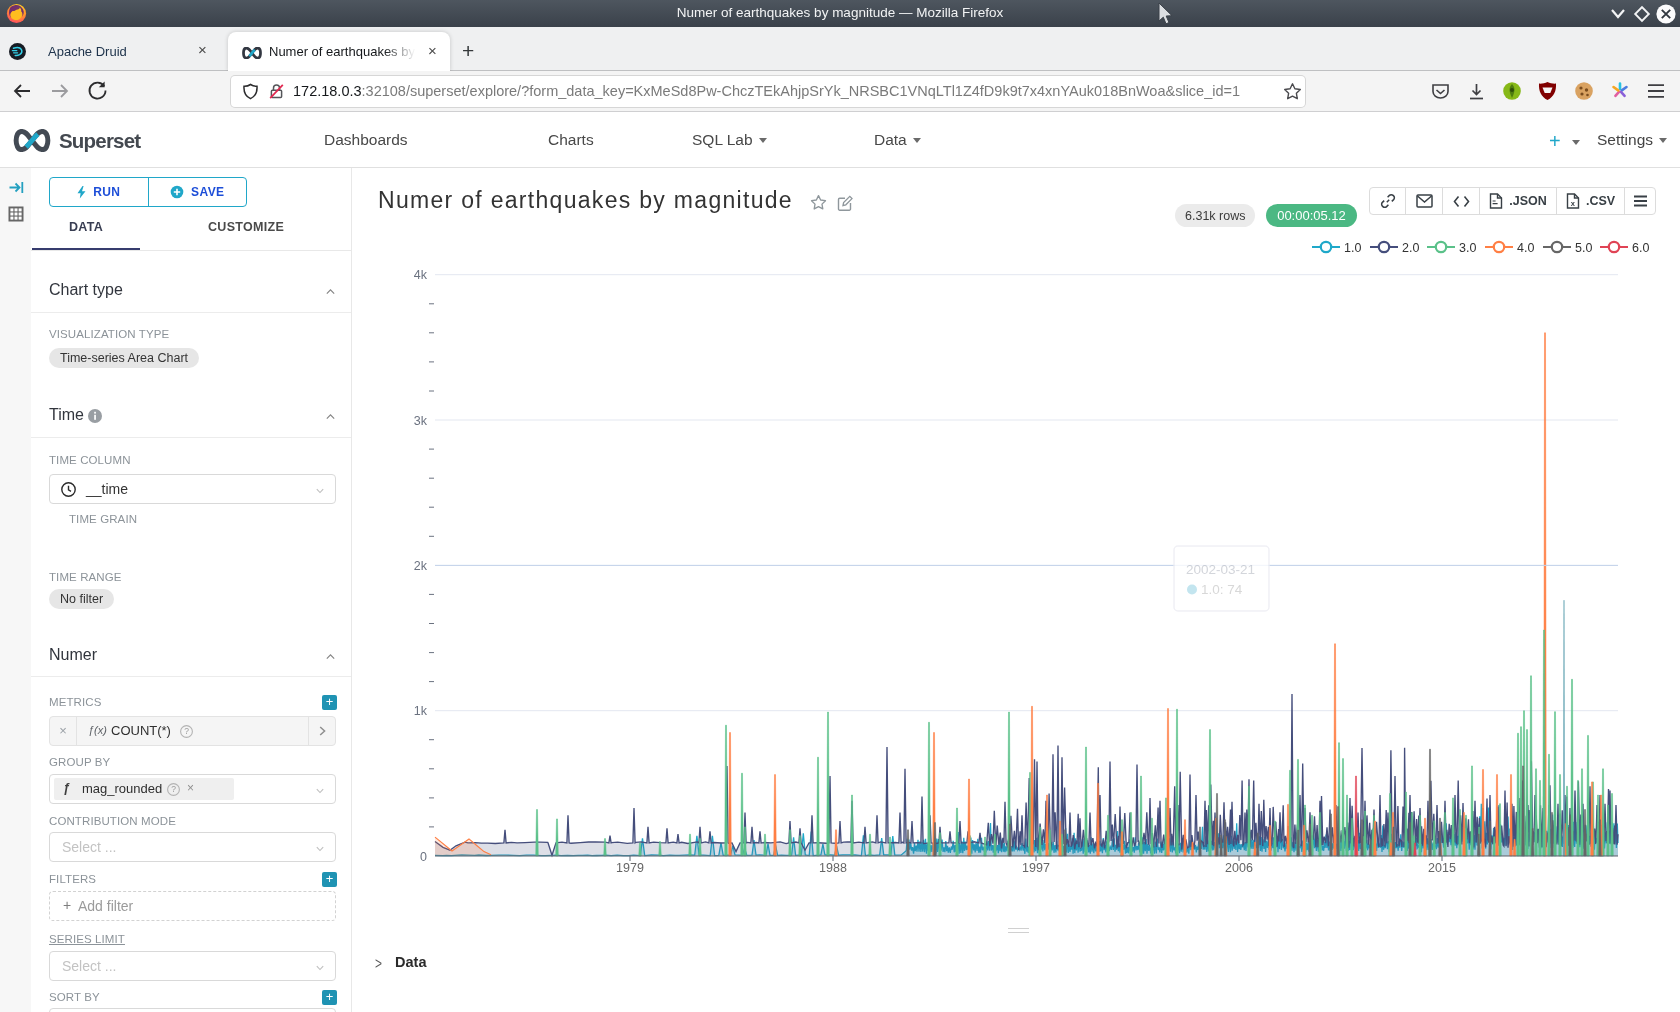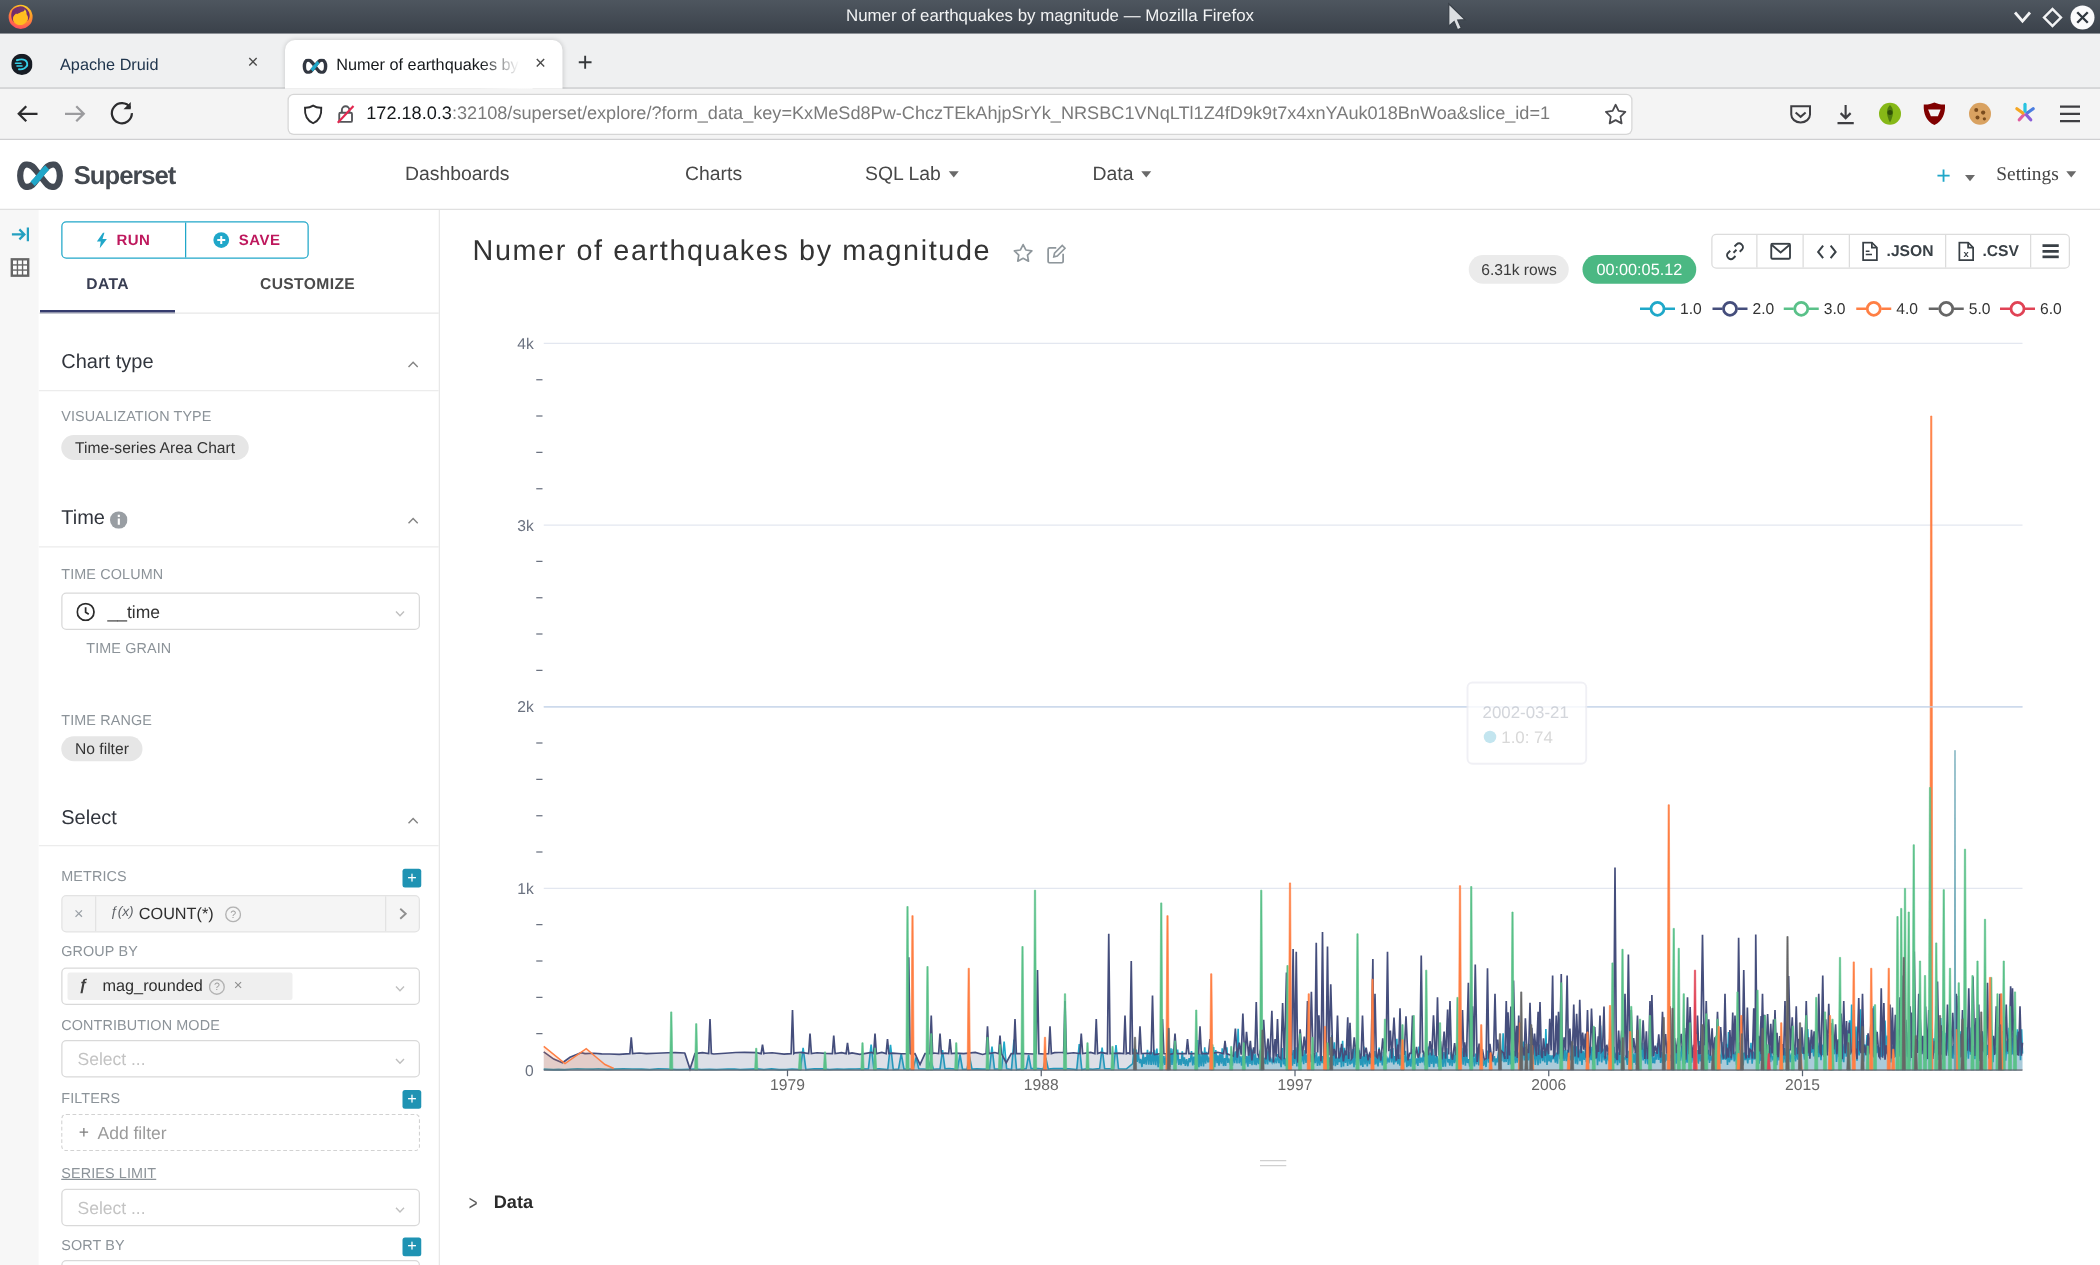--- a/index.html
+++ b/index.html
@@ -37,21 +37,21 @@
   border-right:4px solid transparent; border-top:5px solid #6a6a6a; margin-left:6px; vertical-align:2px;}
 
 #iconstrip { position:absolute; left:0; top:168px; width:31px; height:844px; background:#f7f7f7; }
 #sidebar { position:absolute; left:31px; top:168px; width:321px; height:844px; background:#fff;
   border-right:1px solid #e8e8e8; overflow:hidden; }
 #main { position:absolute; left:352px; top:168px; width:1328px; height:844px; background:#fff; }
 
 .btngrp { position:absolute; left:18px; top:9px; width:198px; height:30px; border:1.5px solid #20a7c9;
   border-radius:4px; display:flex; }
 .btngrp .b { flex:1; display:flex; align-items:center; justify-content:center; gap:7px;
-  color:#be185d; font-size:12px; font-weight:700; letter-spacing:0.4px; }
+  color:#1d4ed8; font-size:12px; font-weight:700; letter-spacing:0.4px; }
 .btngrp .b + .b { border-left:1.5px solid #20a7c9; }
 .sstab { position:absolute; top:52px; font-size:12.5px; font-weight:600; letter-spacing:0.3px; }
 .tabline { position:absolute; left:1px; top:80px; width:108px; height:3px; background:#363c6e; }
 .tabsep { position:absolute; left:0; top:82px; width:321px; height:1px; background:#e8e8e8; }
 .sechead { position:absolute; left:18px; font-size:16px; color:#31353d; }
 .seccaret { position:absolute; right:16px; width:9px; height:9px; }
 .secline { position:absolute; left:0; width:321px; height:1px; background:#ececec; }
 .lbl { position:absolute; left:18px; font-size:11.5px; color:#8c9399; letter-spacing:0.1px; }
 .pill { position:absolute; left:18px; background:#e6e6e6; border-radius:10px; color:#343434;
   font-size:12.5px; padding:3px 11px; }
@@ -198,21 +198,21 @@
     <path d="M11 2.5 C3.5 2.5 3.5 21.5 11 21.5 C16 21.5 18 16.8 22 12 C26 7.2 28 2.5 33 2.5 C40.5 2.5 40.5 21.5 33 21.5 C28 21.5 26 16.8 22 12 C18 7.2 16 2.5 11 2.5 Z" fill="none" stroke="#434a54" stroke-width="5.2"></path>
     <path d="M15.8 18.8 C18 16.8 20 14.5 22 12 C24 9.4 25.9 7.1 28.1 5.2" fill="none" stroke="#20a7c9" stroke-width="5.2"></path>
   </svg>
   <div class="abs" style="left:59px;top:17px;font-size:20.5px;font-weight:700;color:#444950;letter-spacing:-0.8px;">Superset</div>
   <div class="abs" style="left:1549px;top:18px;font-size:20px;color:#20a7c9;font-weight:500;">+</div>
   <span class="caret abs" style="left:1566px;top:28px;"></span>
   <div class="menuitem" style="left:324px;">Dashboards</div>
   <div class="menuitem" style="left:548px;">Charts</div>
   <div class="menuitem" style="left:692px;">SQL Lab<span class="caret"></span></div>
   <div class="menuitem" style="left:874px;">Data<span class="caret"></span></div>
-  <div class="menuitem" style="left:1597px; color:#444;font-family:Liberation Serif, serif;">Settings<span class="caret"></span></div>
+  <div class="menuitem" style="left:1597px; color:#444;">Settings<span class="caret"></span></div>
 </div>
 <div id="iconstrip">
   <svg class="abs" style="left:9px;top:12px;" width="15" height="15" viewBox="0 0 15 15">
     <path d="M0.5 7.5 H10 M6.5 3.5 L10.5 7.5 L6.5 11.5" fill="none" stroke="#24a0c0" stroke-width="1.8"></path>
     <path d="M13.3 2 V13" stroke="#24a0c0" stroke-width="1.8"></path>
   </svg>
   <svg class="abs" style="left:8px;top:38px;" width="16" height="16" viewBox="0 0 16 16">
     <rect x="0.5" y="0.5" width="15" height="15" fill="#666"></rect>
     <g fill="#fff">
       <rect x="2.4" y="2.4" width="3" height="3"></rect>
@@ -268,21 +268,21 @@
       </svg>
     <span class="ph" style="color:#333; left:36px;">__time</span>
     <svg class="selcaret" width="10" height="7" viewBox="0 0 10 7">
         <path d="M1 1.2 L5 5.4 L9 1.2" fill="none" stroke="#bfbfbf" stroke-width="1.4"></path>
       </svg>
   </div>
   <div class="lbl" style="top:345px;margin-left:20px;">TIME GRAIN</div>
   <div class="lbl" style="top:403px;">TIME RANGE</div>
   <div class="pill" style="top:421px;">No filter</div>
 
-  <div class="sechead" style="top:478px;">Select</div>
+  <div class="sechead" style="top:478px;">Numer</div>
   <svg class="seccaret" style="top:484px;" width="11" height="7" viewBox="0 0 11 7">
       <path d="M1 6 L5.5 1.5 L10 6" fill="none" stroke="#848484" stroke-width="1.4"></path>
     </svg>
   <div class="secline" style="top:508px;"></div>
   <div class="lbl" style="top:528px;">METRICS</div>
   <div class="plusbtn" style="left:291px; top:527px;">+</div>
   <div class="selbox" style="top:548px; background:#f5f5f5; border-color:#e3e3e3;">
     <div class="abs" style="left:0;top:0;width:27px;height:28px;border-right:1px solid #e3e3e3;color:#9aa0a6;font-size:13px;text-align:center;line-height:28px;">×</div>
     <span class="abs" style="left:38px;top:7px;font-size:11px;font-style:italic;color:#5f6368;">ƒ(x)</span>
     <span class="abs" style="left:61px;top:6px;font-size:13px;color:#2f2f2f;">COUNT(*)</span>

